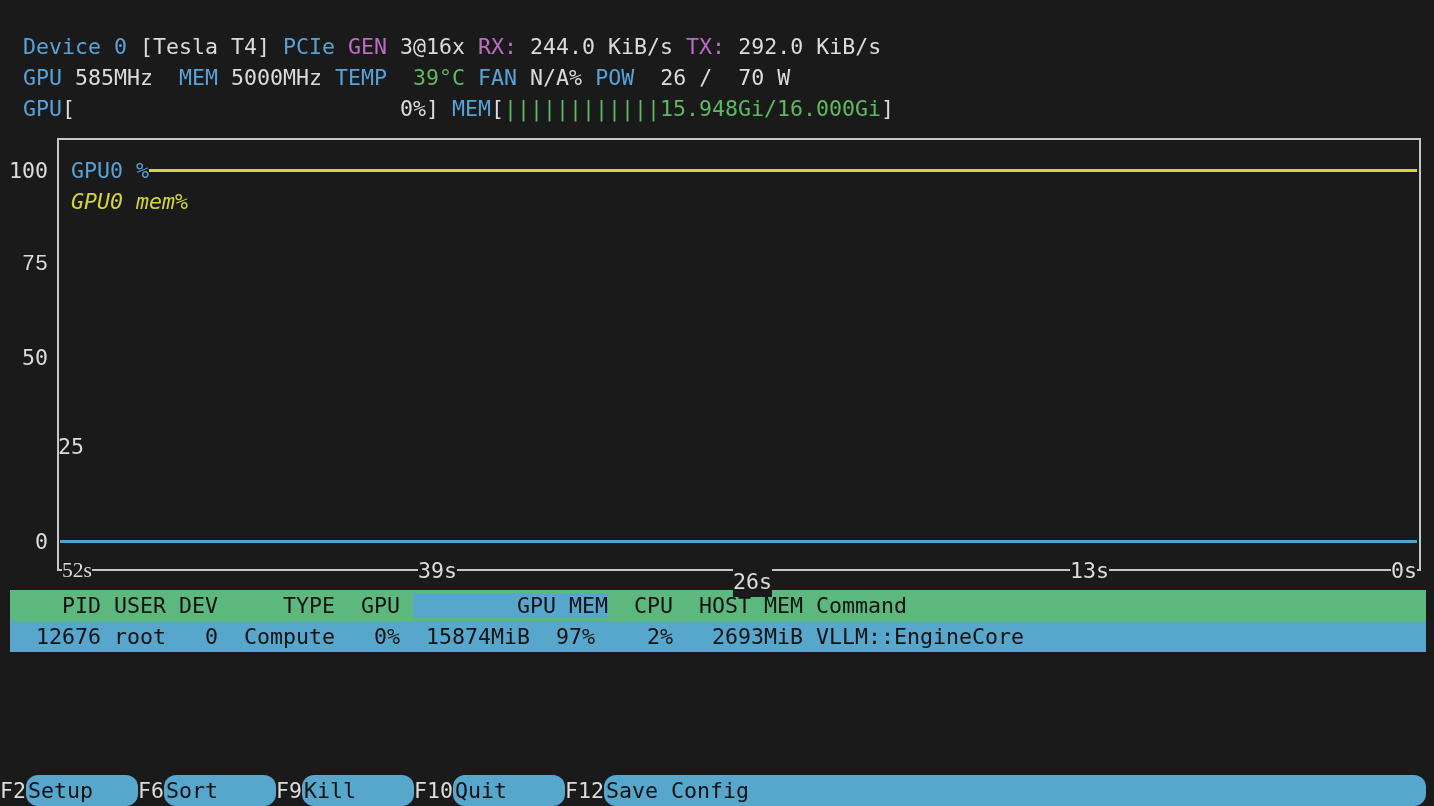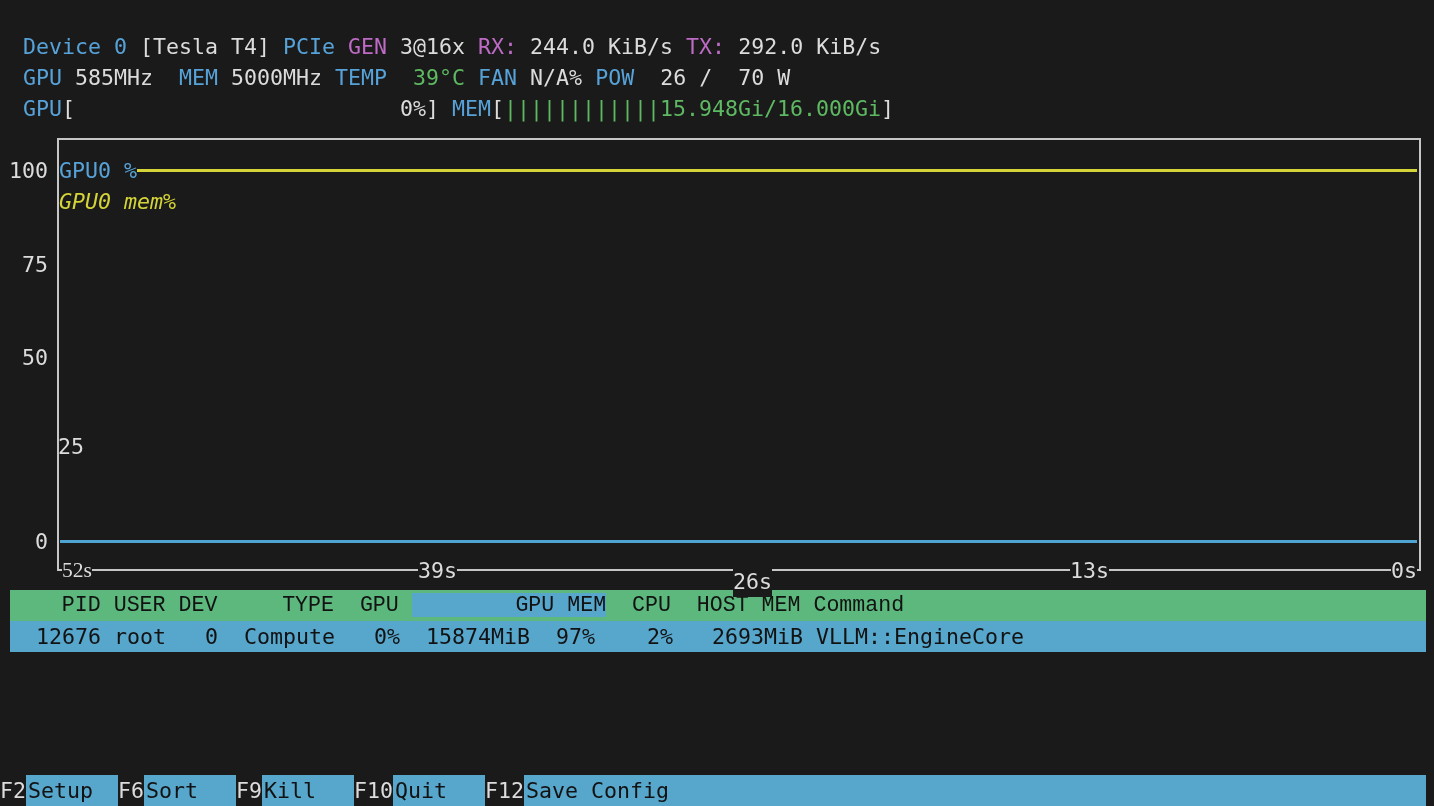--- a/index.html
+++ b/index.html
@@ -32,48 +32,48 @@
 
   .hline{left:23px;height:31px;}
 
   .chart-box{
     left:57px;top:138px;width:1364px;height:433px;
     border:2px solid var(--axis);
   }
   .ytick{left:0;width:48px;height:31px;text-align:right;color:var(--white);}
   .xtick{height:31px;background:var(--bg);color:var(--white);z-index:4;}
   .series-line{left:60px;width:1357px;height:3px;z-index:1;}
-  .legend{height:31px;background:var(--bg);z-index:2;padding-left:0;}
+  .legend{height:31px;background:var(--bg);z-index:2;padding-left:12px;}
 
   .tbl-row{left:10px;width:1416px;height:31px;color:var(--ink);}
-  .tbl-head{background:var(--tbl-green);font-family:Liberation Mono, monospace;}
+  .tbl-head{background:var(--tbl-green);}
   .tbl-head .sorted{background:var(--sel-blue);}
   .tbl-proc{background:var(--sel-blue);}
 
   .fbar{left:0;top:775px;width:1426px;height:31px;display:flex;background:var(--bg);}
   .fbar .fkey{color:var(--white);white-space:pre;}
-  .fbar .flabel{background:var(--sel-blue);color:var(--ink);white-space:pre;width:92px;padding-left:2px;}
+  .fbar .flabel{background:var(--sel-blue);color:var(--ink);white-space:pre;width:112px;padding-left:2px;border-radius:12px;}
   .fbar .flabel.grow{flex:1;}
 </style>
 </head>
 <body>
 
 <div>
 
   <div class="abs hline pre" style="top:31px;"><span class="c-blue">Device 0</span><span class="c-white"> [Tesla T4] </span><span class="c-blue">PCIe </span><span class="c-magenta">GEN </span><span class="c-white">3@16x </span><span class="c-magenta">RX: </span><span class="c-white">244.0 KiB/s </span><span class="c-magenta">TX: </span><span class="c-white">292.0 KiB/s</span></div>
 
   <div class="abs hline pre" style="top:62px;"><span class="c-blue">GPU </span><span class="c-white">585MHz  </span><span class="c-blue">MEM </span><span class="c-white">5000MHz </span><span class="c-blue">TEMP  </span><span class="c-green">39°C </span><span class="c-blue">FAN </span><span class="c-white">N/A% </span><span class="c-blue">POW  </span><span class="c-white">26 /  70 W</span></div>
 
   <div class="abs hline pre" style="top:93px;"><span class="c-blue">GPU</span><span class="c-white">[                         0%] </span><span class="c-blue">MEM</span><span class="c-white">[</span><span class="c-green">||||||||||||</span><span class="c-green">15.948Gi/16.000Gi</span><span class="c-white">]</span></div>
 
   <div>
     <div class="abs chart-box"></div>
 
     <div class="abs ytick pre" style="top:155px;">100</div>
-    <div class="abs ytick pre" style="top:249px;">75</div>
+    <div class="abs ytick pre" style="top:249px;font-family:Liberation Mono, monospace;">75</div>
     <div class="abs ytick pre" style="top:342px;">50</div>
     <div class="abs ytick pre" style="top:431px;margin-left:36px;">25</div>
     <div class="abs ytick pre" style="top:526px;">0</div>
 
     <div class="abs series-line" style="top:169px;background:var(--yellow);"></div>
     <div class="abs series-line" style="top:540px;background:var(--line-blue);"></div>
 
     <div class="abs legend pre c-blue" style="left:59px;top:155px;">GPU0 %</div>
     <div class="abs legend pre c-yellow" style="left:59px;top:186px;">GPU0 mem%</div>
 

